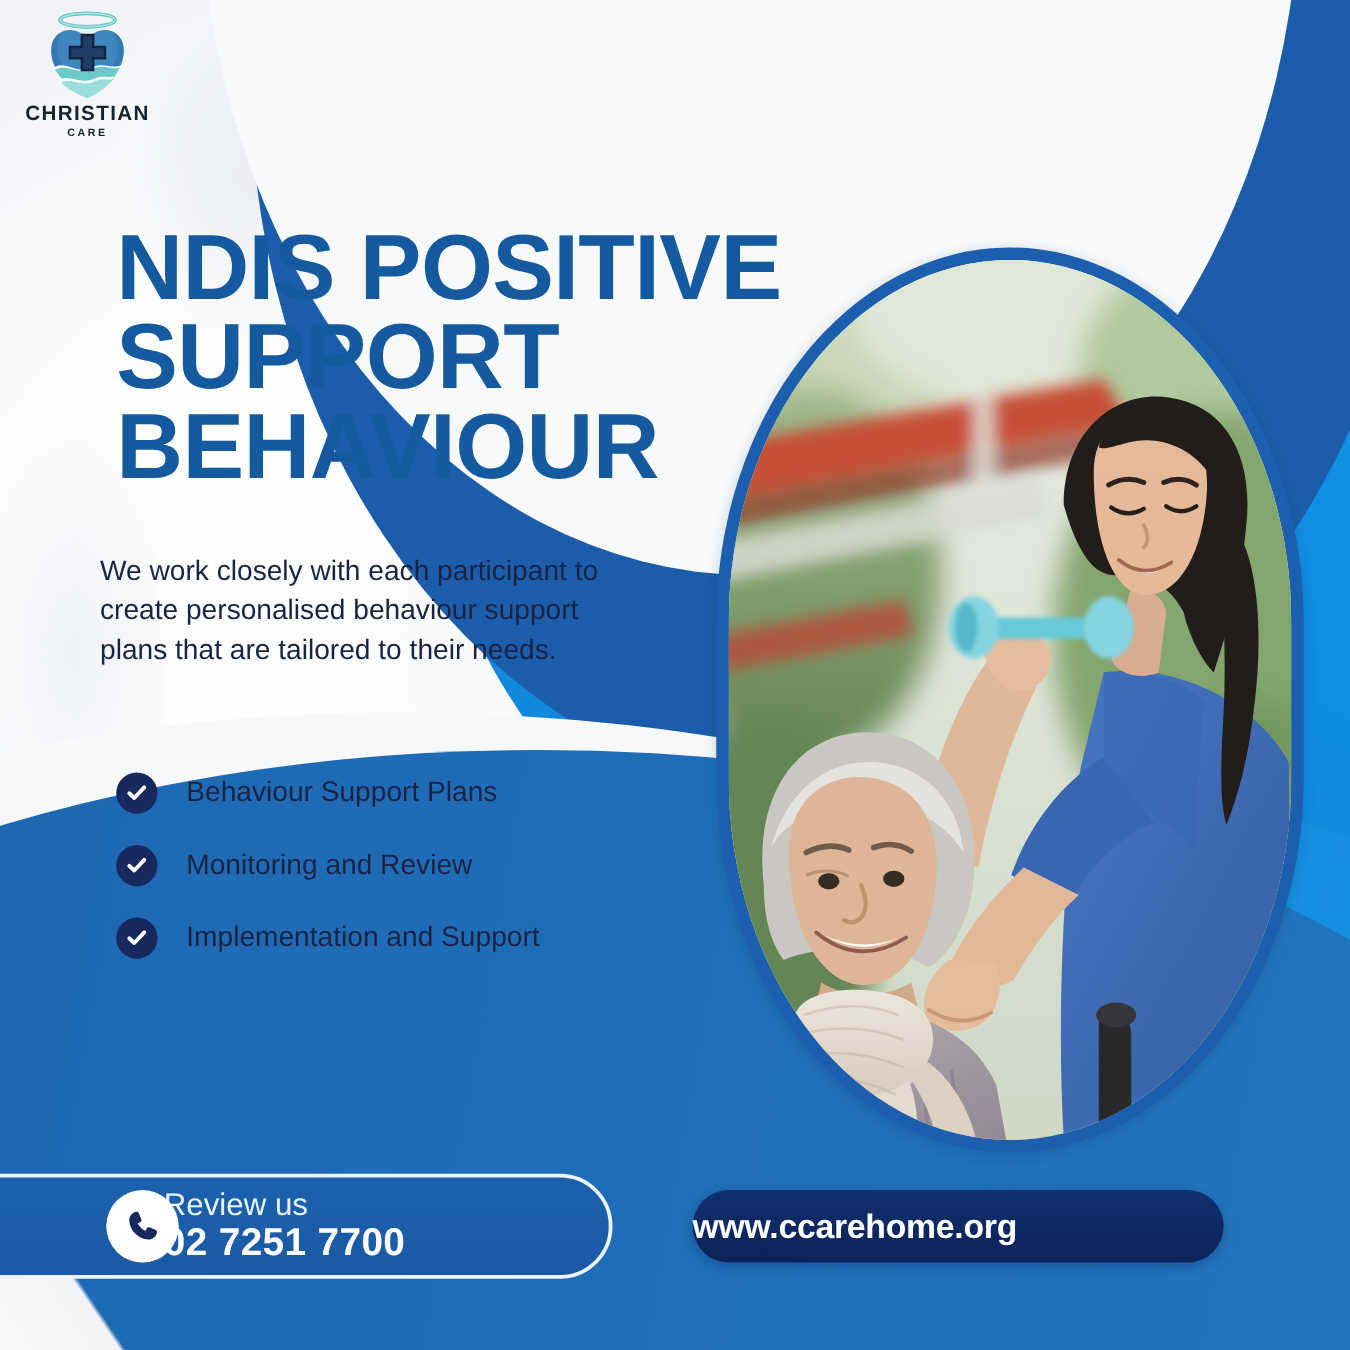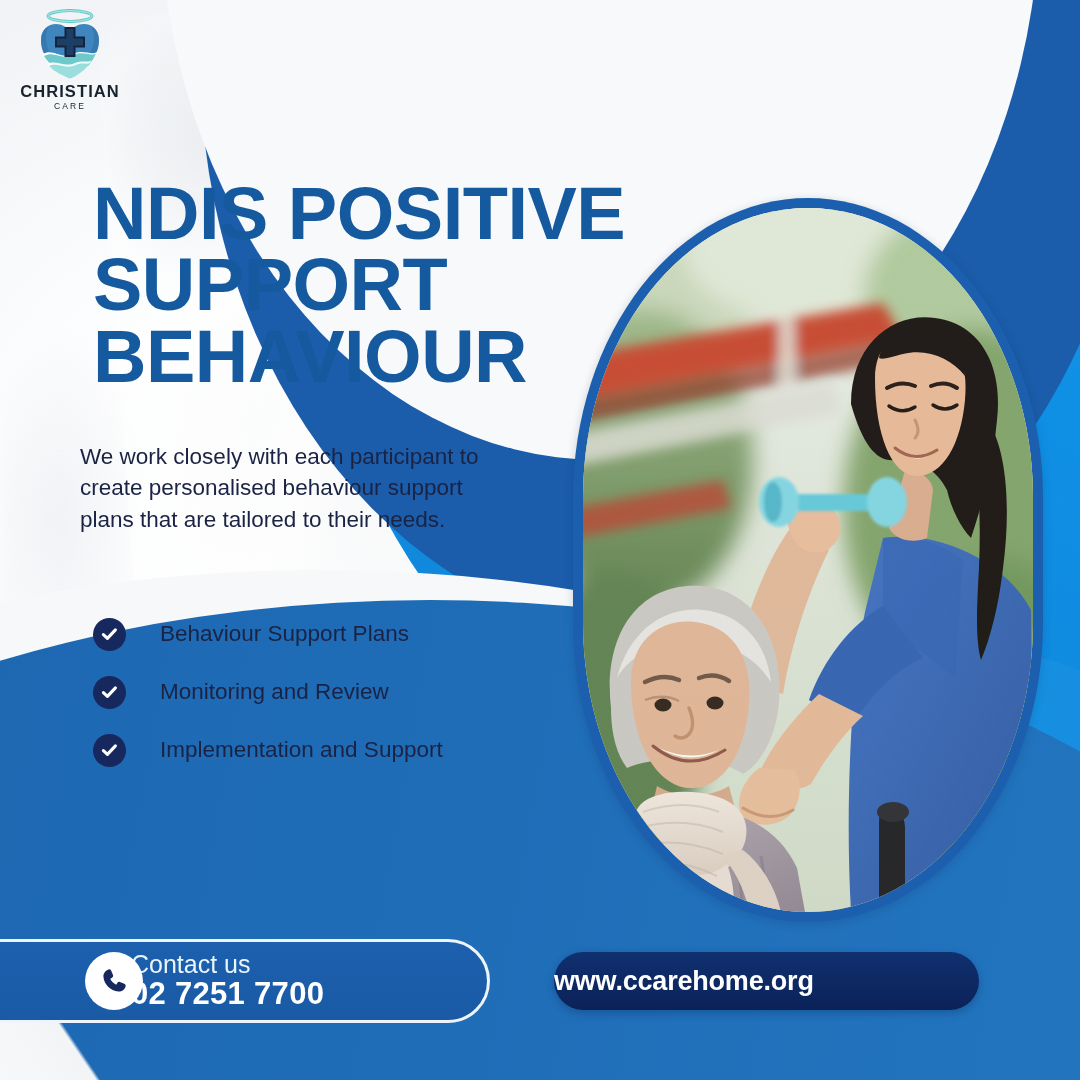--- a/index.html
+++ b/index.html
@@ -94,21 +94,21 @@
   .logo{
     position:absolute;left:14px;top:8px;width:112px;height:112px;
     display:flex;flex-direction:column;align-items:center;
   }
   .logo-mark{width:78px;height:74px;display:block;}
   .logo-name{
     font-size:16.5px;font-weight:700;letter-spacing:1.1px;
     color:#17232e;margin-top:1px;line-height:1;
   }
   .logo-sub{
-    font-size:8.5px;font-weight:400;letter-spacing:2.1px;
+    font-size:8.5px;font-weight:700;letter-spacing:2.1px;
     color:#17232e;margin-top:2px;line-height:1;text-align:center;
   }
 
   
   .headline{
     position:absolute;left:93px;top:128px;width:660px;
     color:#15599f;
     font-size:74px;font-weight:800;line-height:.97;
     letter-spacing:-.5px;
     text-transform:uppercase;
@@ -119,21 +119,21 @@
     position:absolute;left:80px;top:418px;width:400px;
     color:#1b2344;
     font-size:22.5px;line-height:1.42;font-weight:400;
   }
 
   
   .bullets{
     position:absolute;left:93px;top:605px;width:430px;
   }
   .bullet{
-    display:flex;align-items:center;gap:34px;height:58px;
+    display:flex;align-items:center;gap:23px;height:58px;
   }
   .bullet-icon{
     width:33px;height:33px;border-radius:50%;
     background:#16285e;flex:0 0 33px;
     display:flex;align-items:center;justify-content:center;
   }
   .bullet-icon svg{display:block;}
   .bullet-text{
     color:#1b2344;font-size:22.5px;font-weight:500;line-height:1;
   }
@@ -402,21 +402,21 @@
     </div>
   </div>
 
   <div class="contact-pill">
     <span class="phone-badge">
       <svg width="32" height="32" viewBox="0 0 32 32">
         <path d="M10.6 4.4 C7.6 5.2 5.2 8.2 5.4 11.6 C6 19.6 12.4 26 20.4 26.6 C23.8 26.8 26.8 24.4 27.6 21.4 C27.9 20.3 27.3 19.2 26.3 18.8 L21.9 17 C20.9 16.6 19.8 17 19.3 17.9 L18.2 19.8 C15.5 18.4 13.6 16.5 12.2 13.8 L14.1 12.7 C15 12.2 15.4 11.1 15 10.1 L13.2 5.7 C12.8 4.7 11.7 4.1 10.6 4.4 Z" fill="#16285e"></path>
       </svg>
     </span>
     <div>
-      <div class="contact-label">Contact us</div>
+      <div class="contact-label">Review us</div>
       <div class="contact-number">02 7251 7700</div>
     </div>
   </div>
 
   <div class="web-pill">
     <span class="web-text">www.ccarehome.org</span>
   </div>
 
 </div>
 

